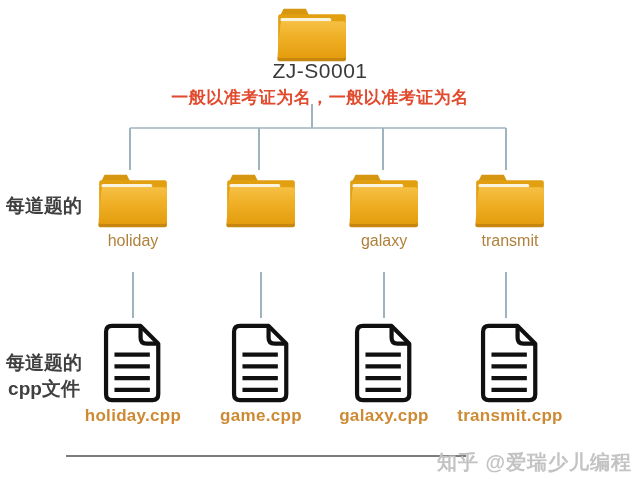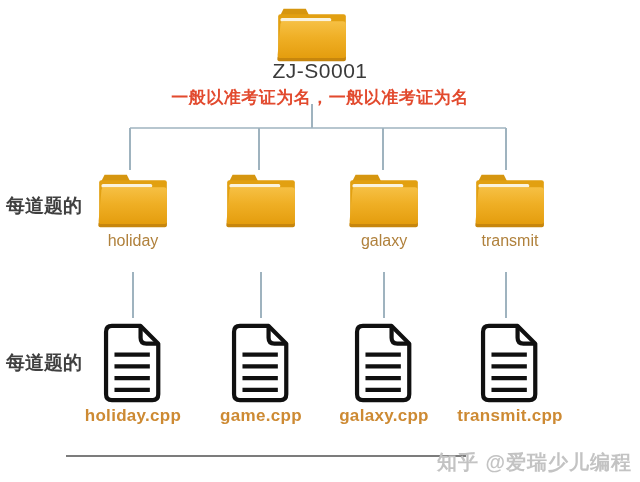--- a/index.html
+++ b/index.html
@@ -142,20 +142,21 @@
     <path d="M13 21 H90 Q94 21 94 25 V65 Q94 69 90 69 H9 Q5 69 5.3 65 L9 25 Q9.4 21 13 21 Z" fill="url(#foldG)"></path>
   </svg>
   <div class="root-label">ZJ-S0001</div>
   <div class="annotation">一般以准考证为名，一般以准考证为名</div>
 
   <div class="side-label side-label-folders">
     <span>每道题的</span><br>
   </div>
   <div class="side-label side-label-files">
     <span>每道题的</span><br>
+    <span>cpp文件</span>
   </div>
 
   <div class="folders-row">
     <div class="col col-0">
       <svg class="folder-icon" viewBox="0 0 100 78">
         <path d="M8 15 L13 5 H42 L47 15 Z" fill="#d6960f"></path>
         <rect x="6" y="12" width="88" height="60" rx="3" fill="#e2a011"></rect>
         <rect x="9" y="17" width="66" height="4.5" rx="2" fill="#faf3de"></rect>
         <rect x="5" y="66" width="89" height="7" rx="2.5" fill="#c7860d"></rect>
         <path d="M13 21 H90 Q94 21 94 25 V65 Q94 69 90 69 H9 Q5 69 5.3 65 L9 25 Q9.4 21 13 21 Z" fill="url(#foldG)"></path>

